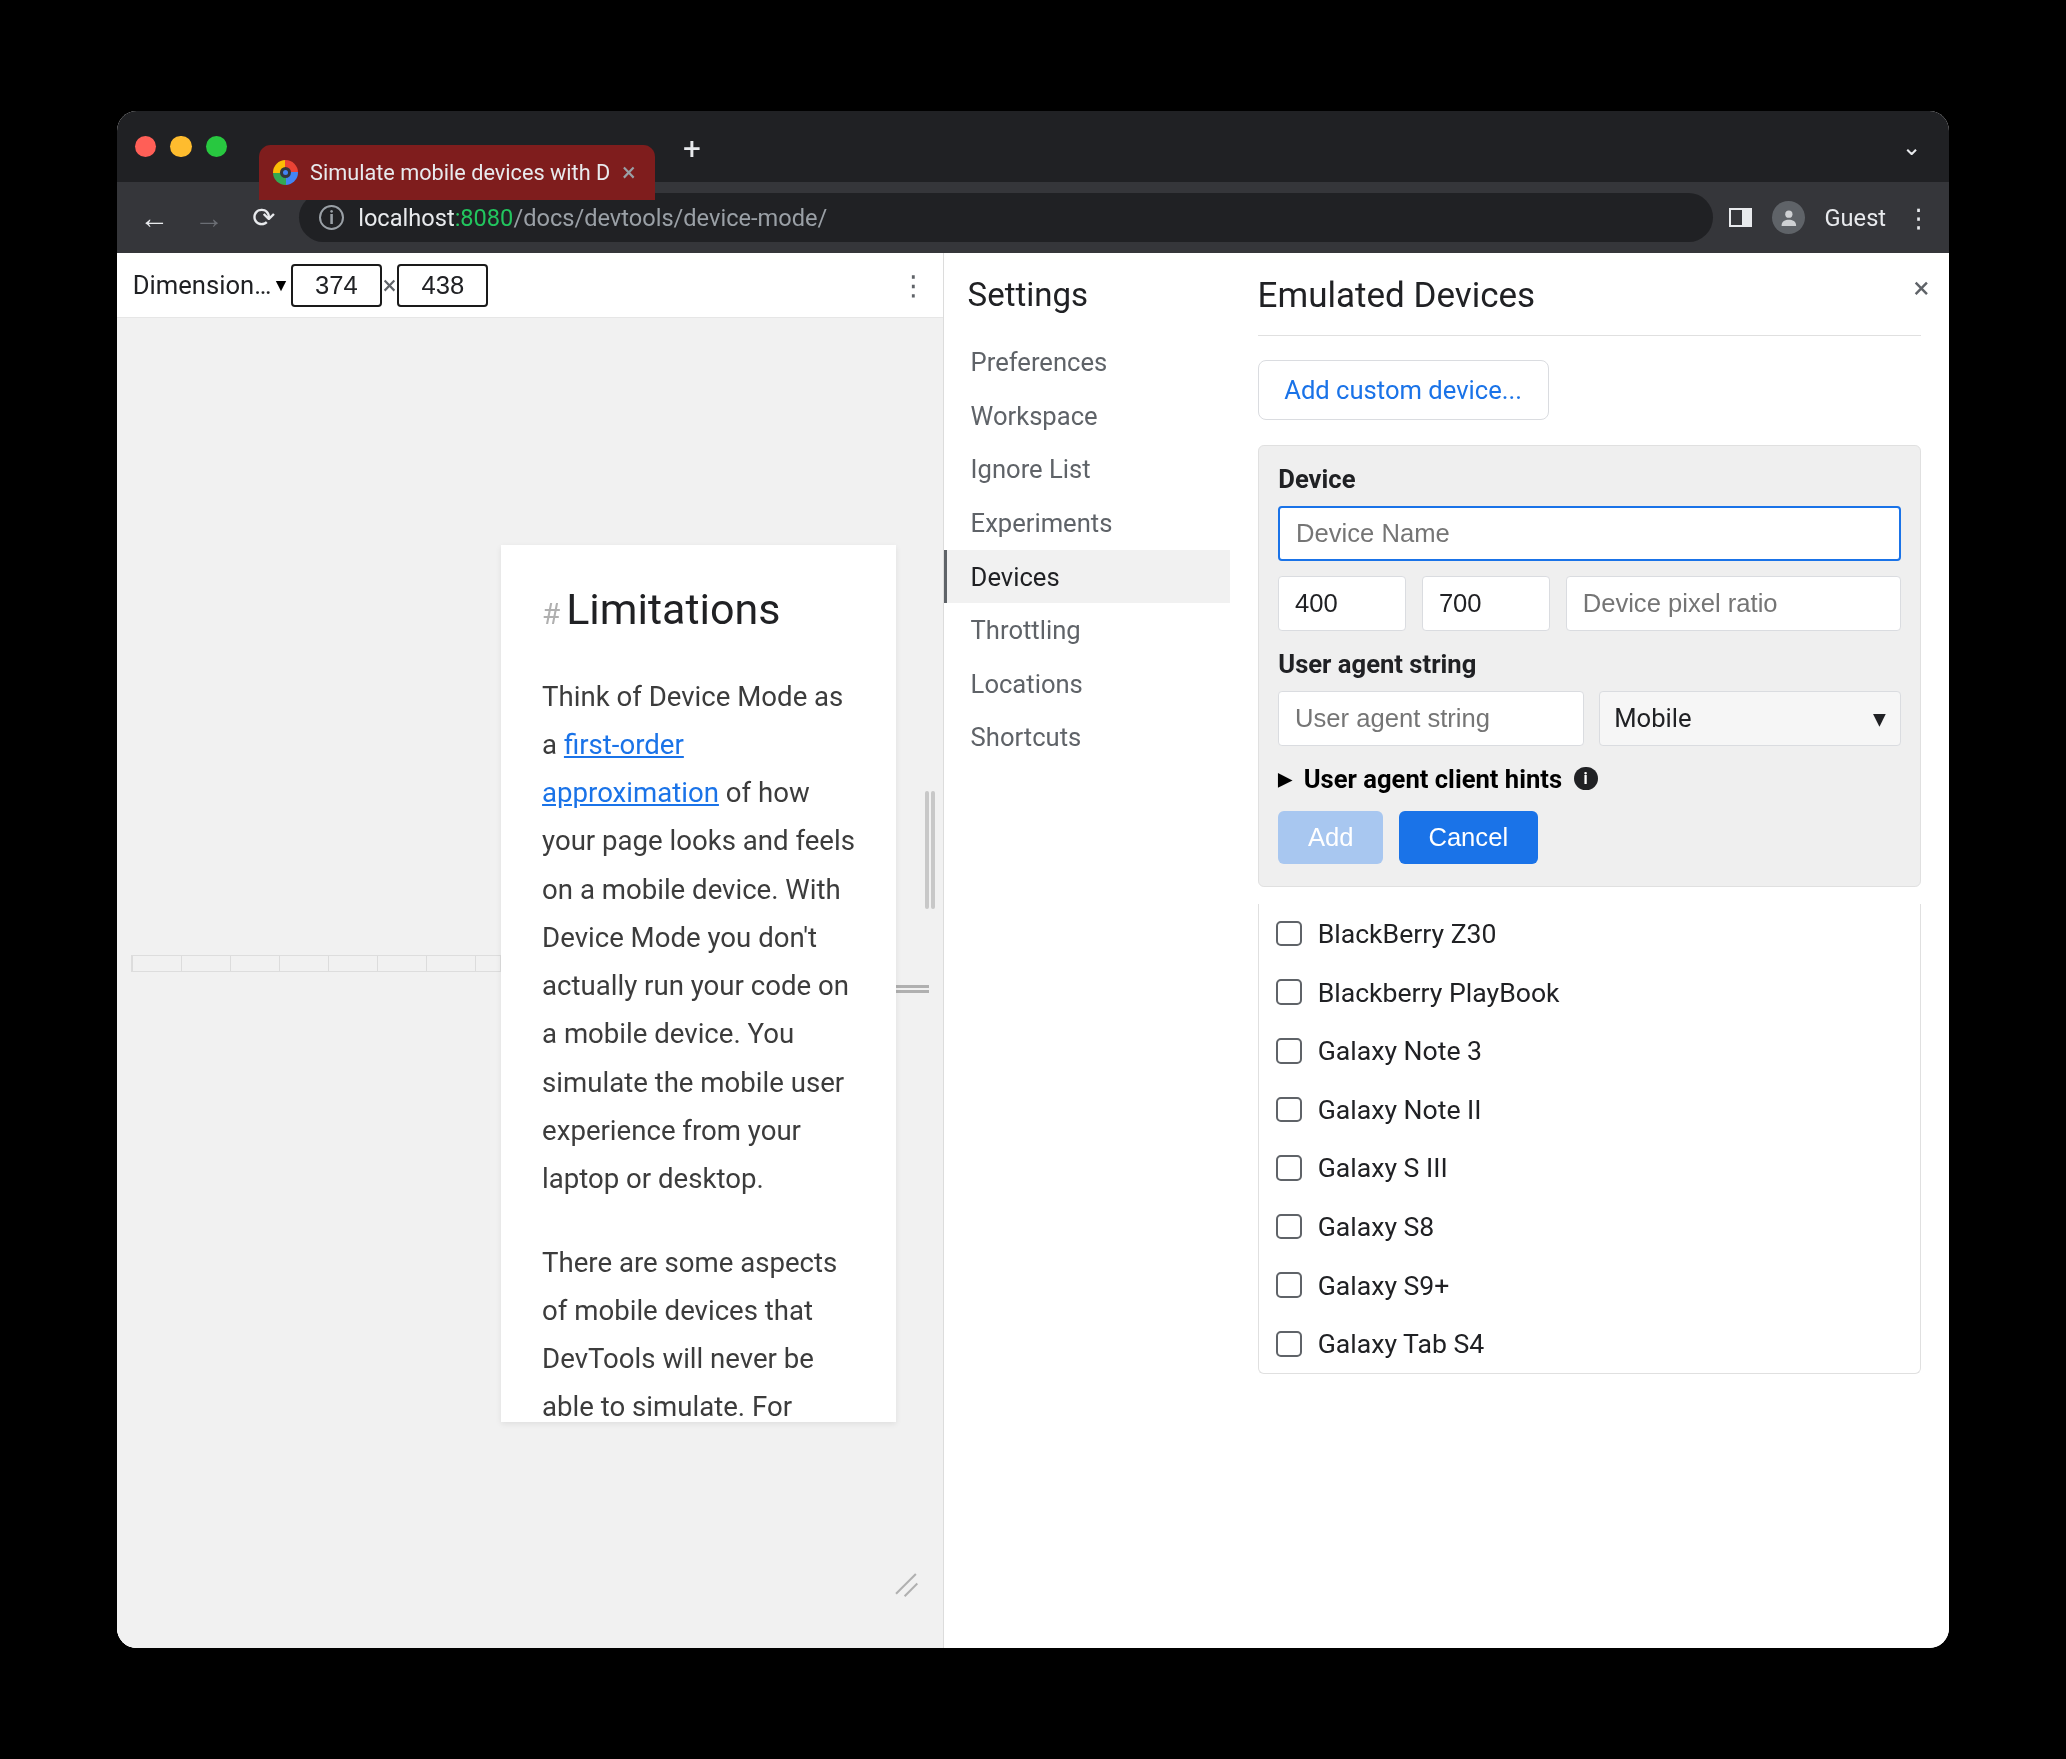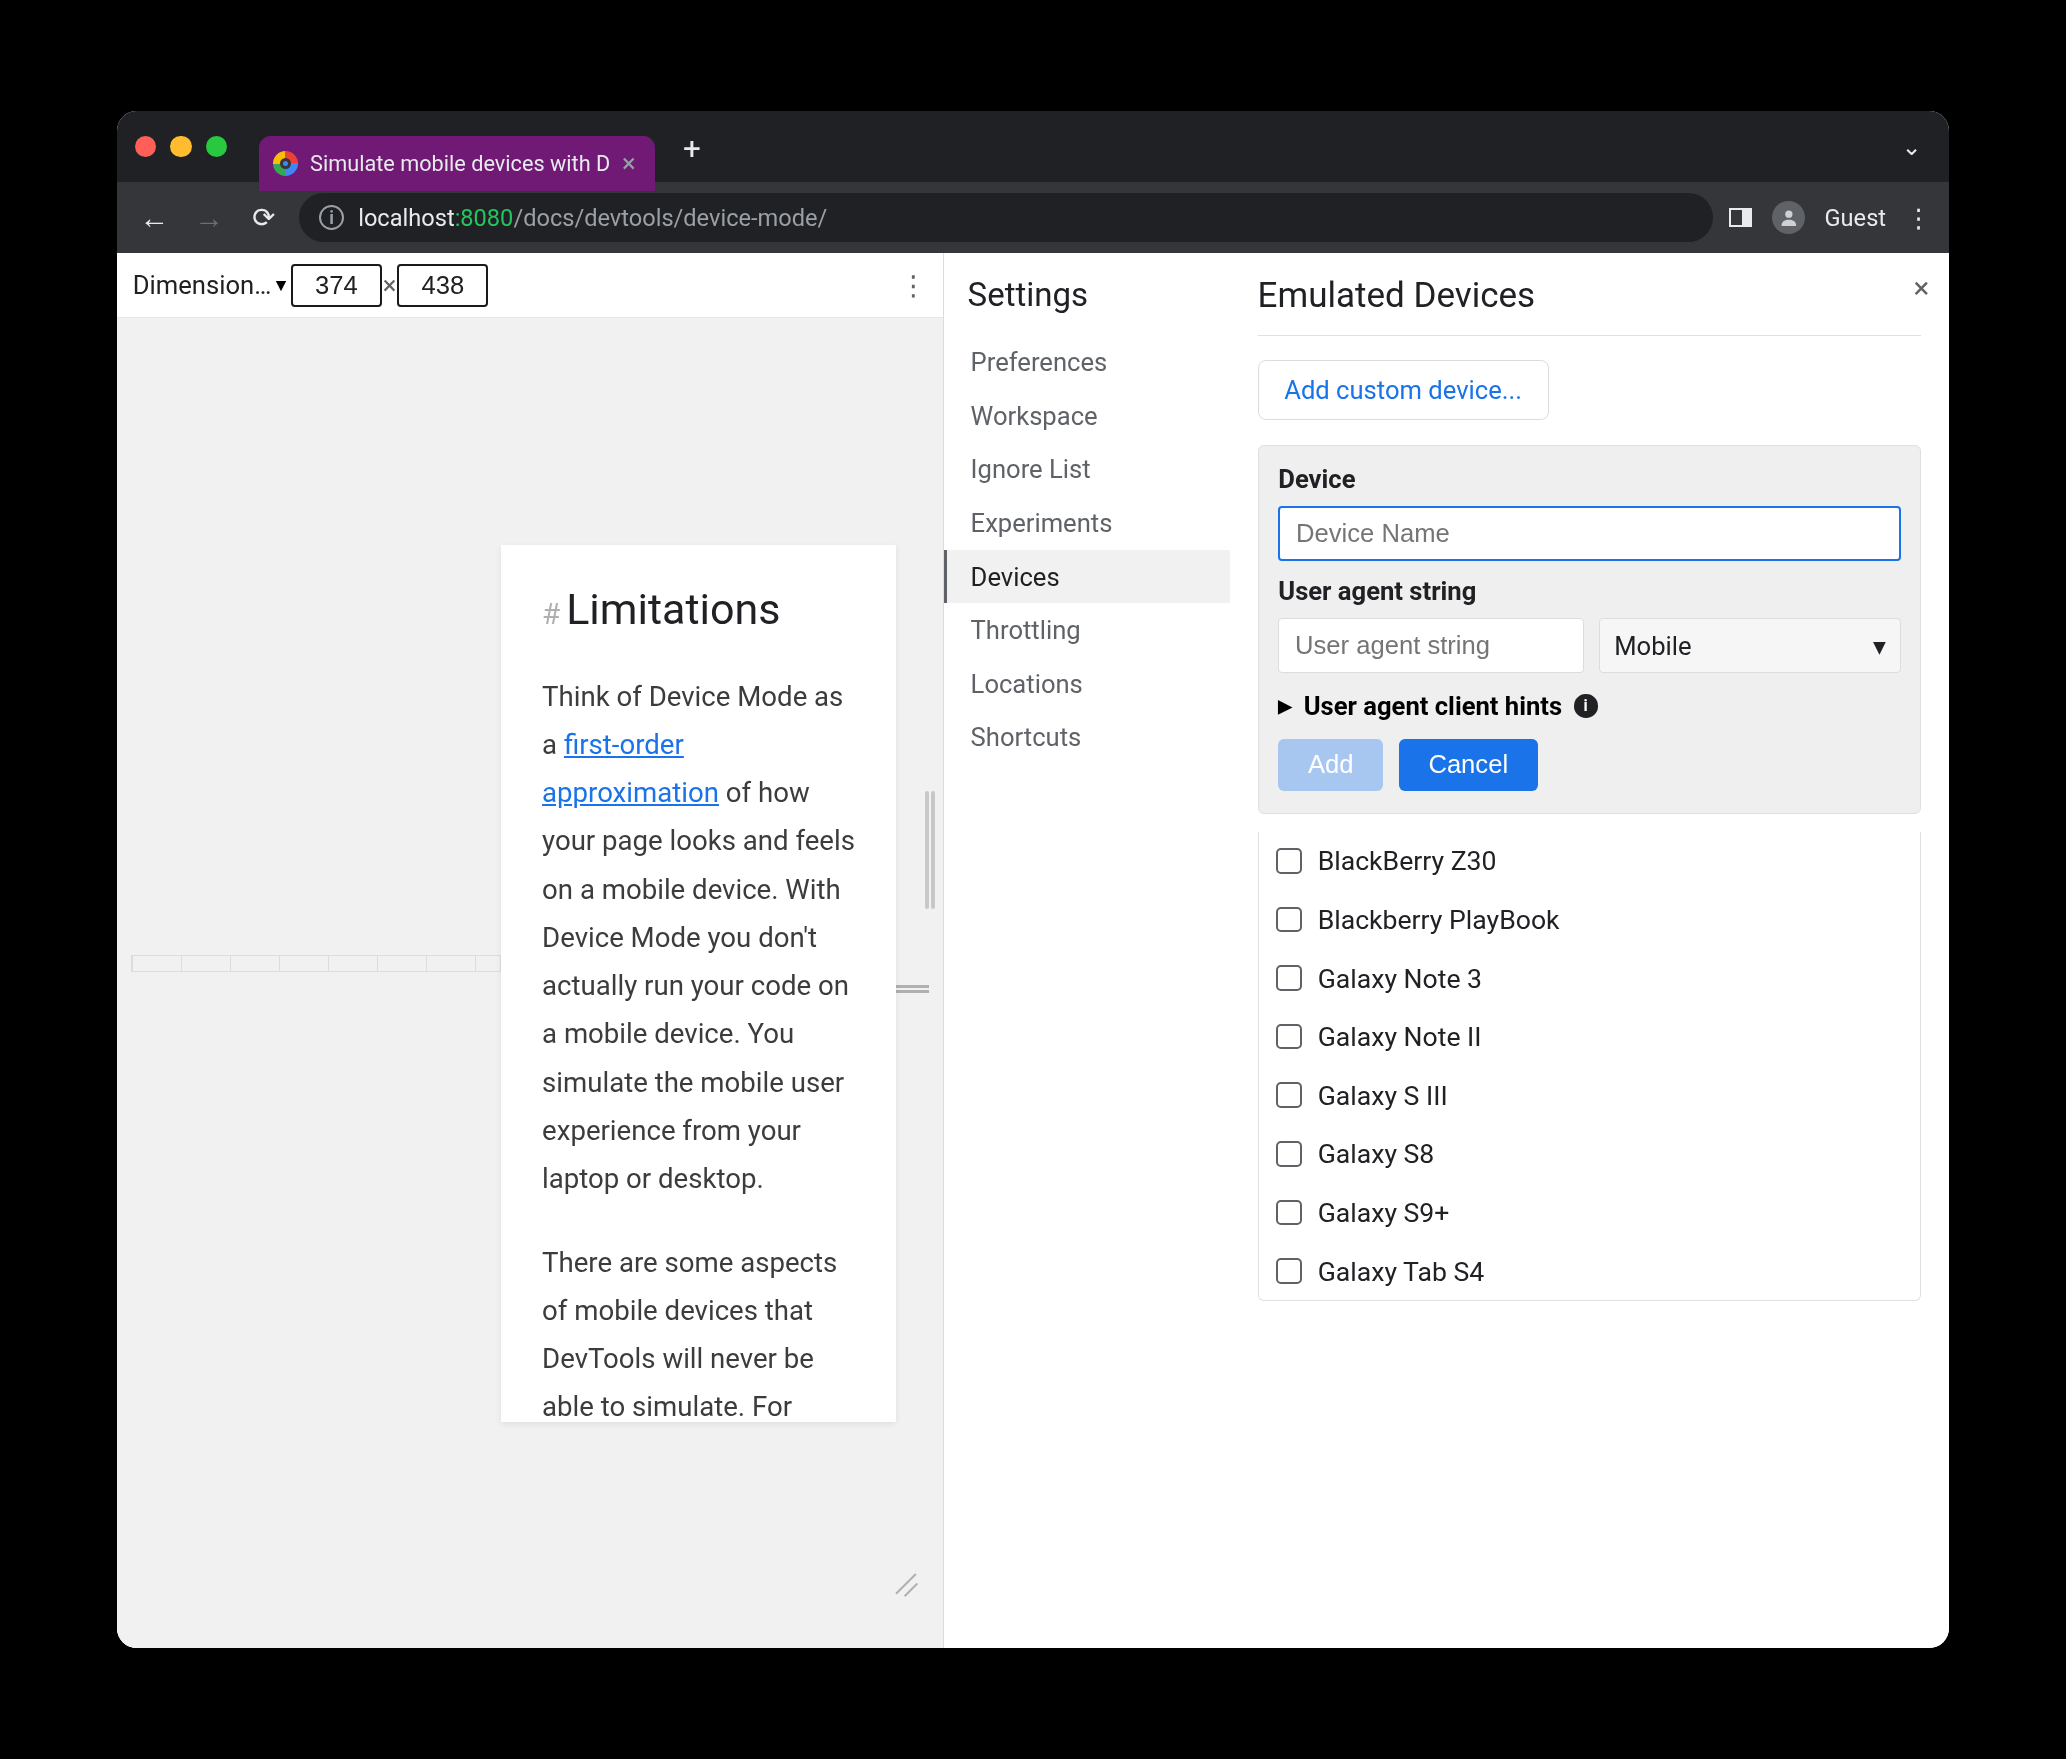--- a/index.html
+++ b/index.html
@@ -27,32 +27,32 @@
     align-items: center;
     padding: 0 17.7px;
     gap: 13.8px;
   }
   .traffic-lights { display: flex; gap: 13.8px; margin-right: 17.7px; }
   .tl { width: 21.7px; height: 21.7px; border-radius: 50%; }
   .tl.red { background: #ff5f57; }
   .tl.yellow { background: #febc2e; }
   .tl.green { background: #28c840; }
   .tab {
-    background: #701a75;
+    background: #7f1d1d;
     color: #e8eaed;
     height: 55px;
     border-radius: 11.8px 11.8px 0 0;
     display: flex;
     align-items: center;
     padding: 0 19.7px 0 13.8px;
     gap: 11.8px;
     font-size: 21.7px;
     max-width: 414px;
     position: relative;
-    top: 17px;
+    top: 26px;
   }
   .tab .favicon {
     width: 25.6px; height: 25.6px; border-radius: 50%;
     background: conic-gradient(#ea4335 0 90deg, #4285f4 90deg 180deg, #34a853 180deg 270deg, #fbbc05 270deg 360deg);
     position: relative;
   }
   .tab .favicon::after {
     content: ""; position: absolute; inset: 6.9px; background: #35363a; border-radius: 50%;
   }
   .tab .favicon::before {
@@ -358,20 +358,25 @@
       <div class="settings-main">
         <span class="close-x">×</span>
         <h1>Emulated Devices</h1>
         <div class="hr"></div>
 
         <div class="btn-outline">Add custom device...</div>
 
         <div class="device-form">
           <div class="label">Device</div>
           <input class="tf placeholder" placeholder="Device Name" style="">
+          <div class="row3">
+            <input class="tf plain sm" value="400" style="">
+            <input class="tf plain sm" value="700" style="">
+            <input class="tf plain grow placeholder" placeholder="Device pixel ratio" style="">
+          </div>
 
           <div class="label">User agent string</div>
           <div class="row2">
             <input class="tf plain half placeholder" placeholder="User agent string" style="">
             <div class="select">
               <span>Mobile</span>
               <span>▾</span>
             </div>
           </div>
 

